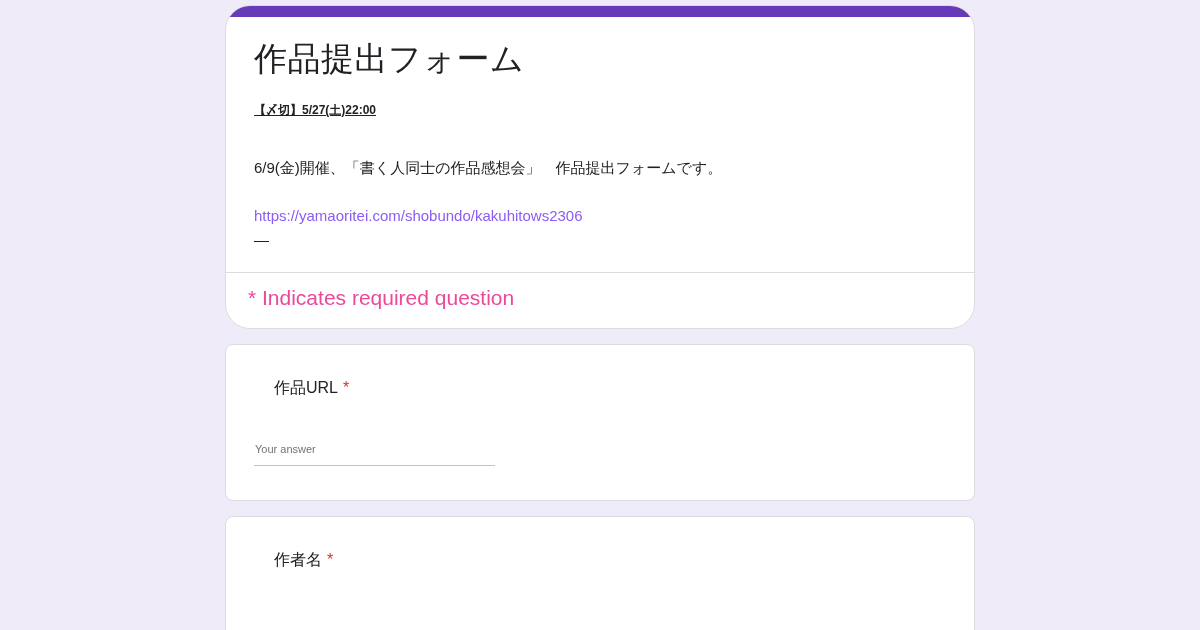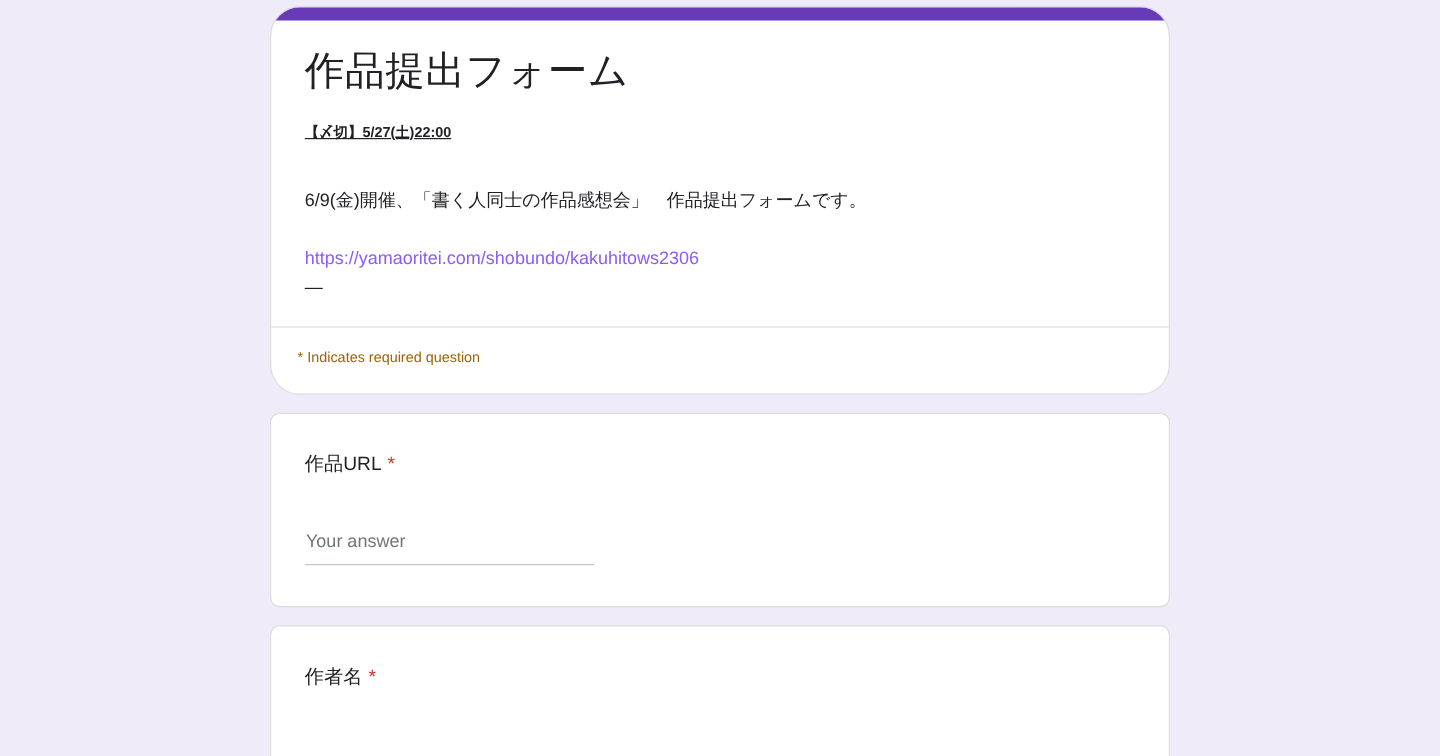--- a/index.html
+++ b/index.html
@@ -60,46 +60,47 @@
     color: #8b5cf6;
     cursor: pointer;
   }
   .divider {
     height: 1px;
     background: #dadce0;
     margin-top: 20px;
   }
   .required-note {
     padding: 15px 44px 20px 22px;
-    color: #a16207;
-    font-size: 12px;
+    color: #ec4899;
+    font-size: 21px;
     line-height: 20px;
   }
   .question-card {
     margin-top: 15px;
     padding: 33px 28px 34px 28px;
   }
   .question-label {
     font-size: 16px;
     line-height: 20px;
     font-weight: 400;
+    margin-left: 20px;
   }
   .required-star {
     color: #d93025;
     margin-left: 5px;
   }
   .answer-input {
     display: block;
     margin-top: 45px;
     width: 240px;
     border: none;
     border-bottom: 1px solid #c4c4c4;
     background: transparent;
     font-family: "Liberation Sans", "DejaVu Sans", sans-serif;
-    font-size: 15px;
+    font-size: 11px;
     color: #202124;
     padding: 0 0 10px 1px;
     outline: none;
   }
   .answer-input::placeholder {
     color: #70757a;
     opacity: 1;
   }
   .last-card {
     height: 160px;

